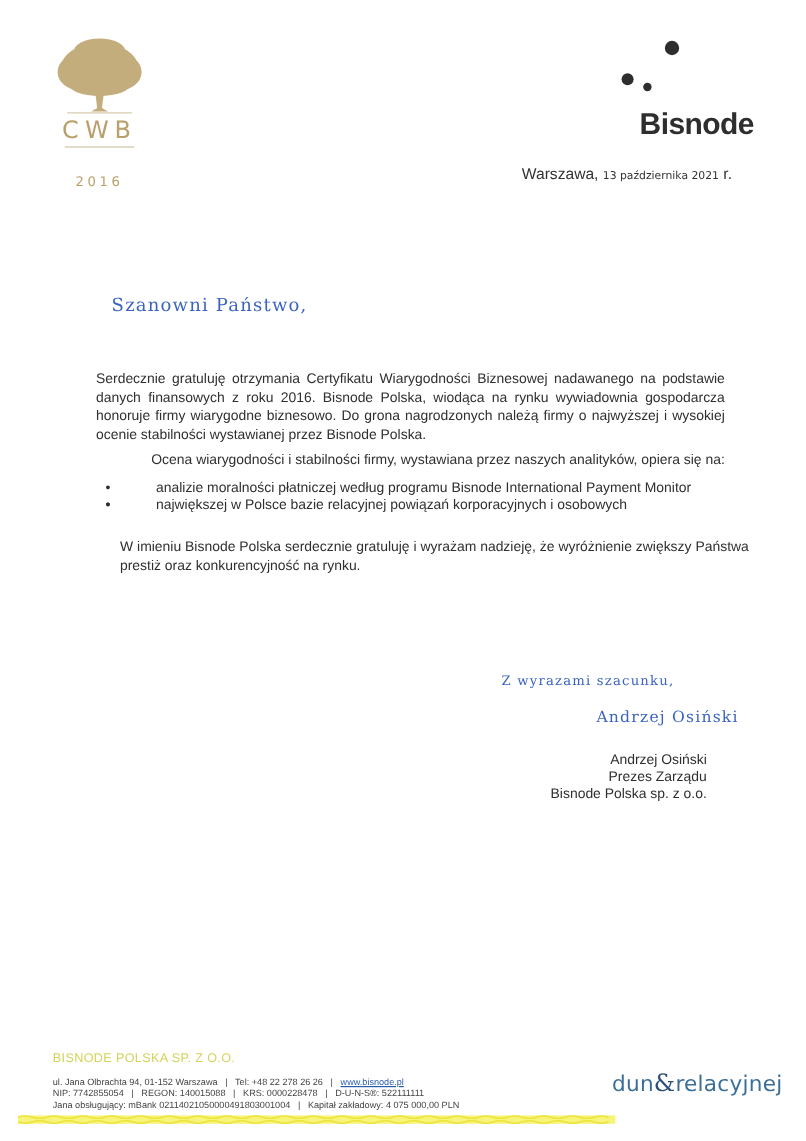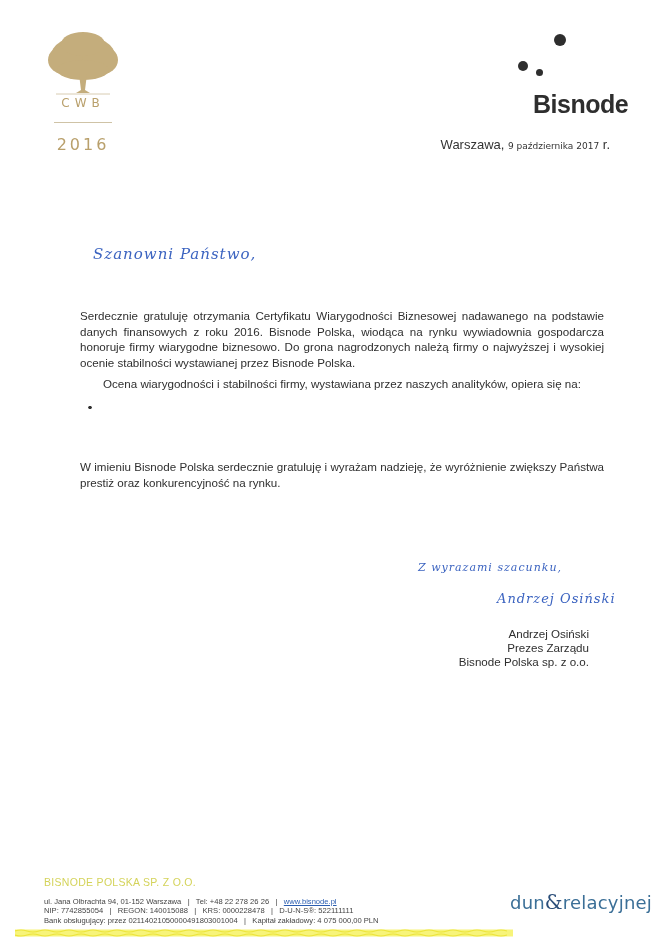--- a/index.html
+++ b/index.html
@@ -4,43 +4,43 @@
   <style>
     html, body { margin: 0; padding: 0; }
     body {
       width: 672px; height: 951px; position: relative; overflow: hidden;
       background: #ffffff; font-family: "Liberation Sans", sans-serif; color: #2b2b2b;
     }
     .abs { position: absolute; }
     
     #cwb-logo { left: 38px; top: 30px; width: 90px; height: 115px; }
     .cwb-text { position: absolute; left: 0; width: 90px; text-align: center; color: #b9a06c; font-family: "DejaVu Sans", sans-serif; }
-    .cwb-letters { top: 66px; font-size: 12px; letter-spacing: 5px; font-weight: 500; }
+    .cwb-letters { top: 66px; font-size: 20px; letter-spacing: 5px; font-weight: 500; }
     .cwb-rule { position: absolute; left: 16px; width: 58px; height: 1px; background: #cfc3a6; top: 92px; }
-    .cwb-year { top: 105px; font-size: 16px; letter-spacing: 3px; }
+    .cwb-year { top: 115px; font-size: 11px; letter-spacing: 3px; }
     
     #bisnode-logo { left: 518px; top: 32px; width: 130px; height: 50px; }
     .bis-word { position: absolute; left: 15px; top: 12px; font-size: 25px; font-weight: bold; color: #2e2e2e; letter-spacing: -0.5px; margin-top: 46px; }
     .dot { position: absolute; border-radius: 50%; background: #2e2e2e; }
     
     #date-line { right: 62px; top: 137px; font-size: 13px; color: #333; }
     #date-line .small { font-family: "DejaVu Sans", sans-serif; font-size: 9px; }
     
-    .hand { font-family: "DejaVu Serif", serif; font-style: italic; color: #3b63c0; letter-spacing: 1px; }
+    .hand { font-family: "DejaVu Serif", serif; color: #3b63c0; letter-spacing: 1px; }
     #salutation { left: 93px; top: 245px; font-size: 15px; }
     #closing-hand { left: 418px; top: 561px; font-size: 11px; }
     #signature-hand { left: 497px; top: 591px; font-size: 13px; }
     
     .para { left: 80px; width: 524px; font-size: 11.6px; line-height: 15.6px; text-align: justify; color: #2f2f2f; }
     #para1 { top: 308px; }
-    #para2 { top: 376px; text-align: center; }
+    #para2 { top: 376px; text-align: right; }
     #bullets { left: 80px; top: 400px; width: 524px; margin: 0; padding: 0; list-style: none; font-size: 11.6px; line-height: 14.4px; color: #2f2f2f; }
     #bullets li { position: relative; padding-left: 50px; }
     #bullets li .bullet { position: absolute; left: 8px; top: 0; }
-    #para3 { top: 459px; }
+    #para3 { top: 448px; margin-left: 20px; }
     
     #signatory { right: 83px; top: 627px; text-align: right; font-size: 11.6px; line-height: 14px; color: #2f2f2f; }
     
     #footer-company { left: 44px; top: 876px; font-size: 10.5px; color: #d4d35a; letter-spacing: 0.3px; }
     #footer-details { left: 44px; top: 897px; font-size: 7.6px; line-height: 9.4px; color: #444; white-space: pre; }
     #footer-details a { color: #2a5db0; text-decoration: underline; margin-top: 20px; }
     #dnb-logo { left: 510px; top: 890px; font-size: 18px; color: #3b6f97; font-family: "DejaVu Sans", sans-serif; letter-spacing: 0.2px; }
     #dnb-logo .amp { color: #2c4f7a; font-family: "DejaVu Serif", serif; font-size: 20px; }
     #highlight-stripe { left: 15px; top: 929px; width: 498px; height: 8px; }
   </style>
@@ -66,54 +66,56 @@
 
 <div id="bisnode-logo" class="abs">
   <span class="dot" style="left:36px;top:2px;width:12px;height:12px"></span>
   <span class="dot" style="left:0px;top:29px;width:10px;height:10px"></span>
   <span class="dot" style="left:18px;top:37px;width:7px;height:7px"></span>
   <span class="bis-word">Bisnode</span>
 </div>
 
 <div id="date-line" class="abs">
   <span>Warszawa,</span>
-  <span class="small">9 października 2017</span>
+  <span class="small">13 października 2021</span>
   <span>r.</span>
 </div>
 
 <div id="salutation" class="abs hand">Szanowni Państwo,</div>
 
 <div id="para1" class="abs para">Serdecznie gratuluję otrzymania Certyfikatu Wiarygodności Biznesowej nadawanego na podstawie danych finansowych z roku 2016. Bisnode Polska, wiodąca na rynku wywiadownia gospodarcza honoruje firmy wiarygodne biznesowo. Do grona nagrodzonych należą firmy o najwyższej i wysokiej ocenie stabilności wystawianej przez Bisnode Polska.</div>
 <div id="para2" class="abs para">Ocena wiarygodności i stabilności firmy, wystawiana przez naszych analityków, opiera się na:</div>
 <ul id="bullets" class="abs">
   <li>
     <span class="bullet">•</span>
+    <span>analizie moralności płatniczej według programu Bisnode International Payment Monitor</span>
   </li>
   <li>
     <span class="bullet">•</span>
   </li>
   <li>
     <span class="bullet">•</span>
+    <span>największej w Polsce bazie relacyjnej powiązań korporacyjnych i osobowych</span>
   </li>
 </ul>
 <div id="para3" class="abs para">W imieniu Bisnode Polska serdecznie gratuluję i wyrażam nadzieję, że wyróżnienie zwiększy Państwa prestiż oraz konkurencyjność na rynku.</div>
 
 <div id="closing-hand" class="abs hand">Z wyrazami szacunku,</div>
 <div id="signature-hand" class="abs hand">Andrzej Osiński</div>
 
 <div id="signatory" class="abs">
   <div>Andrzej Osiński</div>
   <div>Prezes Zarządu</div>
   <div>Bisnode Polska sp. z o.o.</div>
 </div>
 
 <div id="footer-company" class="abs">BISNODE POLSKA SP. Z O.O.</div>
 <div id="footer-details" class="abs"><span>ul. Jana Olbrachta 94, 01-152 Warszawa</span>   <span>|</span>   <span>Tel: +48 22 278 26 26</span>   <span>|</span>   <a>www.bisnode.pl</a>
 <span>NIP: 7742855054</span>   <span>|</span>   <span>REGON: 140015088</span>   <span>|</span>   <span>KRS: 0000228478</span>   <span>|</span>   <span>D-U-N-S®: 522111111</span>
-<span>Bank obsługujący: przez 02114021050000491803001004</span>   <span>|</span>   <span>Kapitał zakładowy: 4 075 000,00 PLN</span></div>
+<span>Jana obsługujący: mBank 02114021050000491803001004</span>   <span>|</span>   <span>Kapitał zakładowy: 4 075 000,00 PLN</span></div>
 
 <div id="dnb-logo" class="abs"><span>dun</span><span class="amp">&amp;</span><span>relacyjnej</span></div>
 
 <svg id="highlight-stripe" class="abs" viewBox="0 0 498 8" preserveAspectRatio="none">
   <rect x="0" y="0.5" width="498" height="7" fill="#f7f47a"></rect>
   <path d="M0 2 Q 6 0 12 2 T 24 2 T 36 2 T 48 2 T 60 2 T 72 2 T 84 2 T 96 2 T 108 2 T 120 2 T 132 2 T 144 2 T 156 2 T 168 2 T 180 2 T 192 2 T 204 2 T 216 2 T 228 2 T 240 2 T 252 2 T 264 2 T 276 2 T 288 2 T 300 2 T 312 2 T 324 2 T 336 2 T 348 2 T 360 2 T 372 2 T 384 2 T 396 2 T 408 2 T 420 2 T 432 2 T 444 2 T 456 2 T 468 2 T 480 2 T 492 2" stroke="#ece43a" stroke-width="1.2" fill="none"></path>
   <path d="M0 6 Q 6 8 12 6 T 24 6 T 36 6 T 48 6 T 60 6 T 72 6 T 84 6 T 96 6 T 108 6 T 120 6 T 132 6 T 144 6 T 156 6 T 168 6 T 180 6 T 192 6 T 204 6 T 216 6 T 228 6 T 240 6 T 252 6 T 264 6 T 276 6 T 288 6 T 300 6 T 312 6 T 324 6 T 336 6 T 348 6 T 360 6 T 372 6 T 384 6 T 396 6 T 408 6 T 420 6 T 432 6 T 444 6 T 456 6 T 468 6 T 480 6 T 492 6" stroke="#ece43a" stroke-width="1.2" fill="none"></path>
 </svg>
 
 </body></html>

